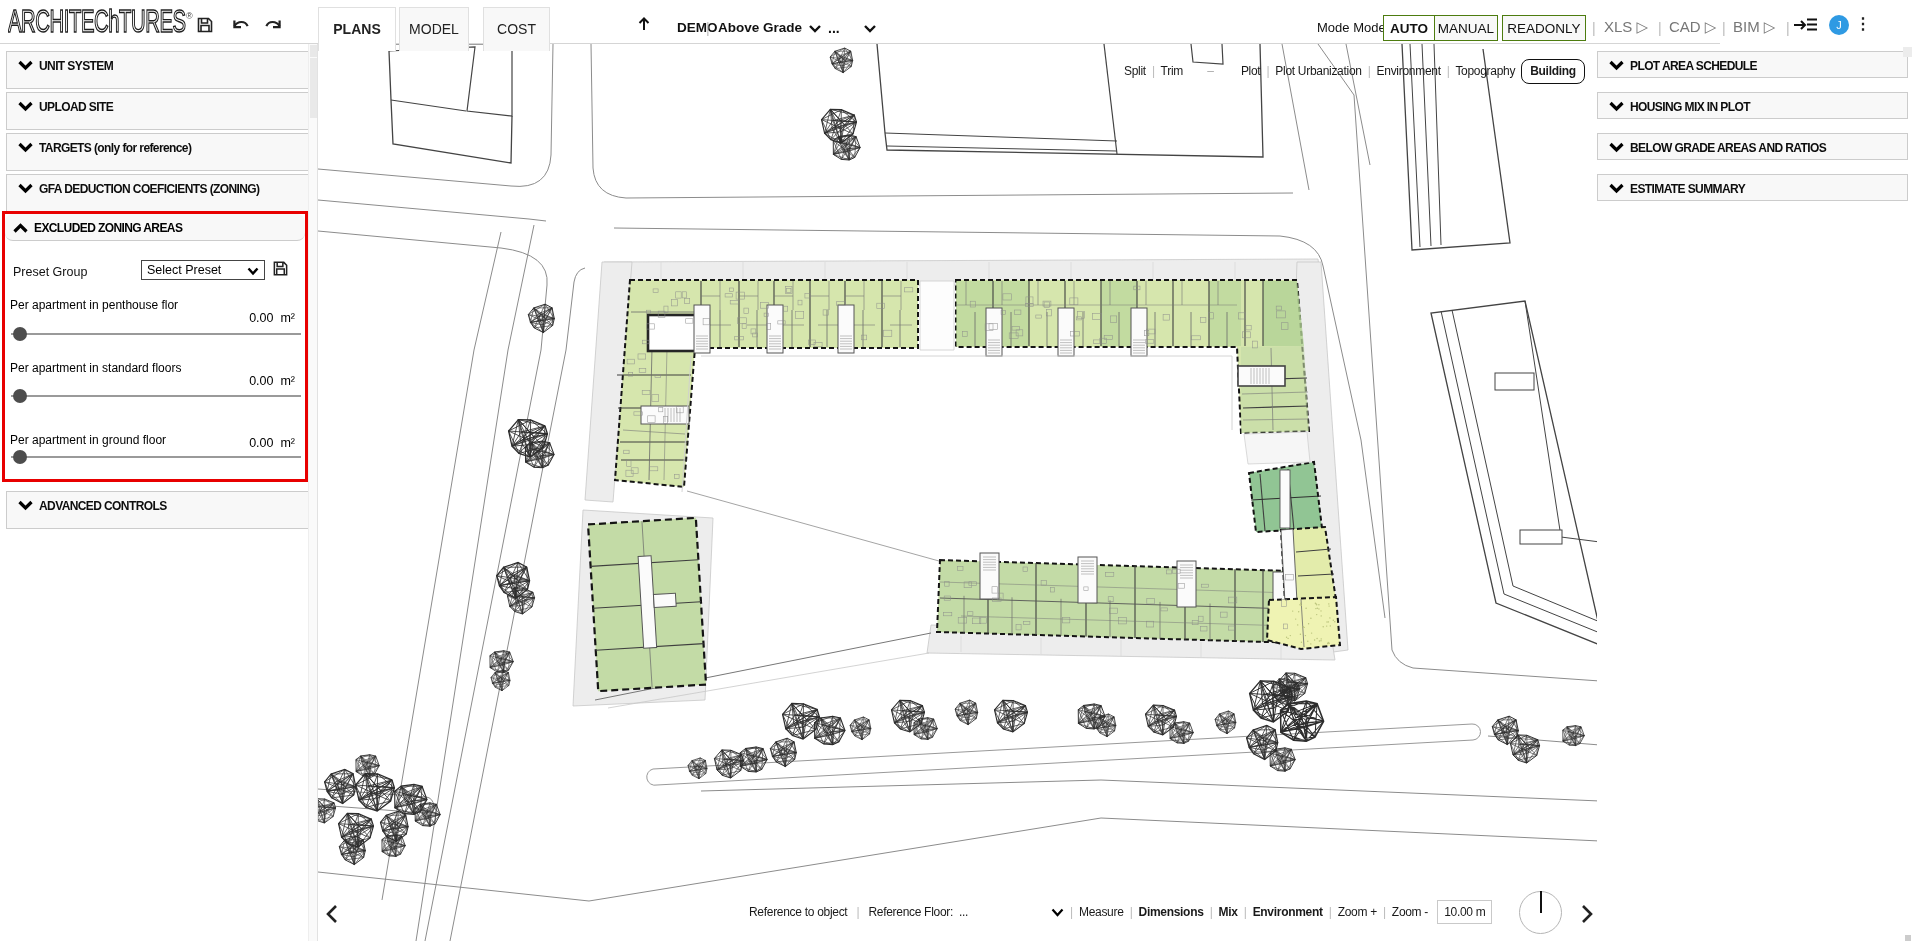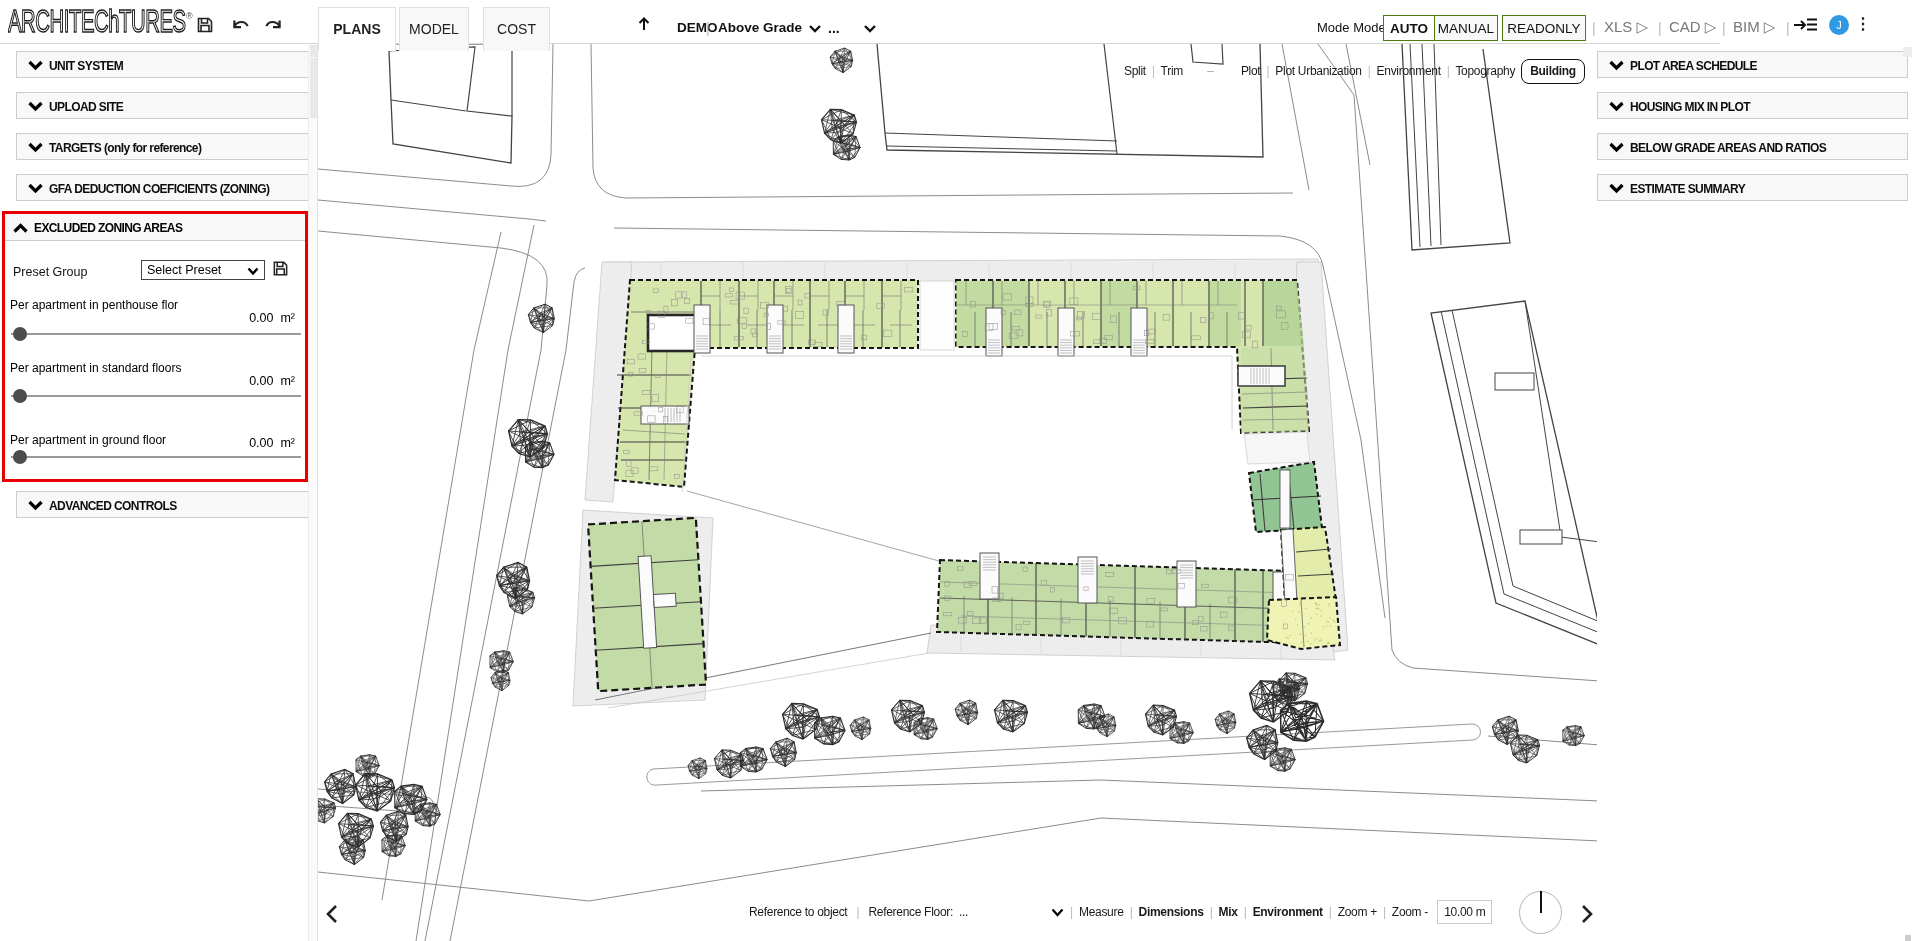--- a/index.html
+++ b/index.html
@@ -6,21 +6,21 @@
   html,body { width:1914px; height:941px; background:#fff; font-family:"Liberation Sans", sans-serif; overflow:hidden; }
   .abs { position:absolute; }
   #app { position:relative; width:1914px; height:941px; }
   
   #topbar { position:absolute; left:0; top:0; width:1720px; height:44px; background:#fff; border-bottom:1px solid #d5d5d5; z-index:5; }
   .tab { position:absolute; top:7px; height:44px; background:#f8f8f8; border:1px solid #e0e0e0; border-bottom:none; font-size:14px; color:#222; text-align:center; padding-top:13px; z-index:6; }
   .tab.active { background:#fff; font-weight:bold; height:44px; }
   .tbtxt { position:absolute; top:20px; font-size:14px; color:#111; white-space:nowrap; }
   .seg { position:absolute; top:15px; height:26px; border:1px solid #4d7c0f; background:#f8f8f8; font-size:13.5px; color:#111; text-align:center; padding-top:5px; }
   
-  .panel { position:absolute; left:16px; width:306px; height:27px; background:#f8f8f8; border:1px solid #ccc; font-size:12px; letter-spacing:-0.6px; font-weight:bold; color:#0d0d0d; padding:7px 0 0 32px; white-space:nowrap; }
+  .panel { position:absolute; left:6px; width:306px; height:38px; background:#f8f8f8; border:1px solid #ccc; font-size:12px; letter-spacing:-0.6px; font-weight:bold; color:#0d0d0d; padding:7px 0 0 32px; white-space:nowrap; }
   .rpanel { position:absolute; width:311px; height:27px; background:#f8f8f8; border:1px solid #ccc; font-size:12px; letter-spacing:-0.6px; font-weight:bold; color:#0d0d0d; padding:7px 0 0 32px; white-space:nowrap; }
   .chev { position:absolute; left:11px; top:8px; }
   svg.cv { shape-rendering:geometricPrecision; }
   .sep { color:#bbb; }
 </style>
 </head>
 <body>
 <div id="app">
 
 <div id="topbar">
@@ -103,21 +103,21 @@
   <div class="panel" style="top:89px;"><svg class="chev" width="15" height="11" viewBox="0 0 15 11">
           <path d="M1.5 2 L7.5 8 L13.5 2" fill="none" stroke="#000" stroke-width="3.2"></path>
         </svg>TARGETS (only for reference)</div>
 
   <div class="panel" style="top:130px;"><svg class="chev" width="15" height="11" viewBox="0 0 15 11">
           <path d="M1.5 2 L7.5 8 L13.5 2" fill="none" stroke="#000" stroke-width="3.2"></path>
         </svg>GFA DEDUCTION COEFICIENTS (ZONING)</div>
 
   <div class="abs" style="left:2px;top:167px;width:306px;height:271px;border:3px solid #e80000;background:#fff;">
 
-    <div style="height:27px;background:#f8f8f8;border-bottom:1px solid #ccc;font-size:12px;letter-spacing:-0.6px;font-weight:bold;padding:7px 0 0 29px;position:relative;">
+    <div style="height:27px;background:#f8f8f8;border-bottom:1px solid #ccc;font-size:12px;letter-spacing:-0.6px;font-weight:bold;padding:7px 0 0 29px;position:relative;border-radius:8px;">
       <svg style="position:absolute;left:8px;top:9px;" width="15" height="11" viewBox="0 0 15 11">
             <path d="M1.5 8.5 L7.5 2.5 L13.5 8.5" fill="none" stroke="#000" stroke-width="3.2"></path>
           </svg>EXCLUDED ZONING AREAS</div>
 
     <div class="abs" style="left:8px;top:51px;font-size:12.5px;color:#111;">Preset Group</div>
 
     <div class="abs" style="left:136px;top:46px;width:124px;height:20px;border:1px solid #444;background:#fff;font-size:12.5px;padding:2px 0 0 5px;">Select Preset
       <svg style="position:absolute;right:5px;top:6px;" width="12" height="9" viewBox="0 0 12 9">
             <path d="M1.5 1.5 L6 6.5 L10.5 1.5" fill="none" stroke="#000" stroke-width="2.4"></path>
           </svg>

